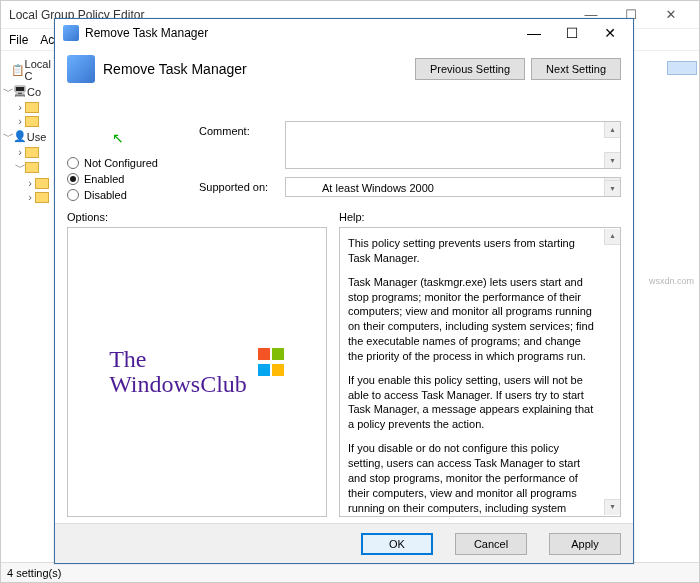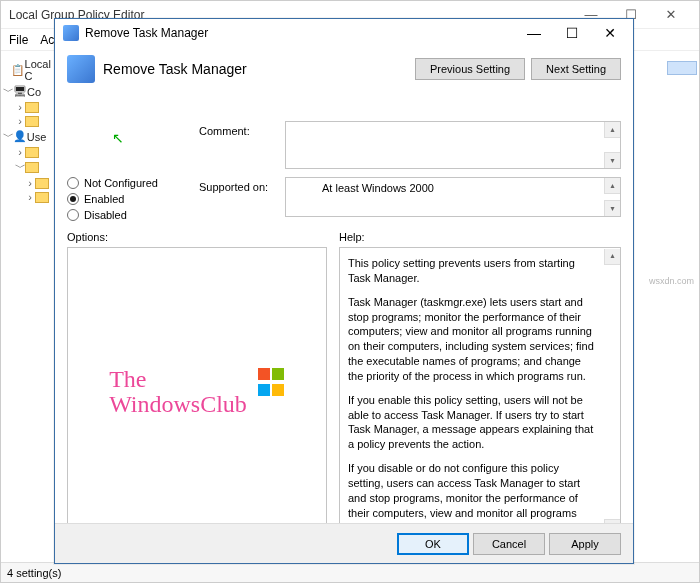--- a/index.html
+++ b/index.html
@@ -29,39 +29,39 @@
 .section-top { display:flex; gap:16px; align-items:flex-end;margin-top:38px; }
 .radios { width:116px; padding-top:2px;}
 .radio-row { display:flex; align-items:center; margin:4px 0; font-size:11px; cursor:pointer;}
 .radio-outer{ width:12px; height:12px; border:1px solid #707070; border-radius:50%; margin-right:5px; display:flex; align-items:center; justify-content:center;}
 .radio-outer.sel::after{content:""; width:6px; height:6px; background:#1a1a1a; border-radius:50%;}
 .cursor { position:absolute; left:112px; top:130px; font-size:14px; color:#0a0; pointer-events:none;}
 .fields { flex:1; }
 .field-row { display:flex; align-items:flex-start; margin-bottom:8px;}
 .field-row .lbl{ width:86px; padding-top:4px; font-size:11px;}
 .field-row .box{ flex:1; height:48px; border:1px solid #c4c4c4; background:#fff; padding:4px 6px; font-size:11px; position:relative;}
-.field-row .box.short{height:40px;padding-left:36px;}
+.field-row .box.short{height:20px;padding-left:36px;}
 .sb-up,.sb-dn{position:absolute; right:0; width:16px; height:16px; background:#f0f0f0; border-left:1px solid #ddd; display:flex;align-items:center;justify-content:center;font-size:8px;color:#666;}
 .sb-up{top:0;border-bottom:1px solid #ddd;} .sb-dn{bottom:0;border-top:1px solid #ddd;}
 
 .section-mid { display:flex; gap:12px; margin-top:6px;}
 .section-mid .col-lbl{ font-size:11px; margin-bottom:4px;}
 .opt-col{ width:260px;}
 .help-col{ flex:1;}
 .opt-box{ border:1px solid #c4c4c4; height:290px; display:flex; align-items:center; justify-content:center; background:#fff;}
 .help-box{ border:1px solid #c4c4c4; height:290px; padding:8px 24px 8px 8px; overflow:hidden; font-size:11px; line-height:1.35; position:relative; background:#fff;}
 .help-box p{margin:0 0 9px 0;}
 .help-box .sb-up{top:1px;} .help-box .sb-dn{bottom:1px;}
 
 .logo-wrap{ text-align:center; }
-.logo-text{ font-family:"Segoe UI Light","Segoe UI"; font-size:24px; font-weight:300; color:#ec4899; line-height:1.05; text-align:left;}
+.logo-text{ font-family:"Segoe UI Light","Segoe UI"; font-size:24px; font-weight:300; color:#4c1d95; line-height:1.05; text-align:left;}
 .logo-flag{ display:inline-block; vertical-align:top; margin-left:6px;}
 .logo-flag span{display:inline-block;width:12px;height:12px;margin:1px;}
 
-.dlg-footer{ position:absolute; bottom:0; left:0; right:0; height:40px; border-top:1px solid #ddd; background:#f0f0f0; display:flex; align-items:center; justify-content:flex-end; padding:0 12px; gap:4px;}
+.dlg-footer{ position:absolute; bottom:0; left:0; right:0; height:40px; border-top:1px solid #ddd; background:#f0f0f0; display:flex; align-items:center; justify-content:flex-end; padding:0 12px; gap:22px;}
 .btn{ min-width:72px; height:22px; border:1px solid #adadad; background:#e1e1e1; font-size:11px; cursor:pointer;}
 .btn.primary{ border:2px solid #0078d7; background:#e5f1fb;}
 
 .watermark{position:absolute; right:6px; top:276px; font-size:9px; color:#b7b7b7; transform:rotate(0deg);}
 </style>
 </head>
 <body>
 
 <div class="main-window">
   <div class="main-title">

